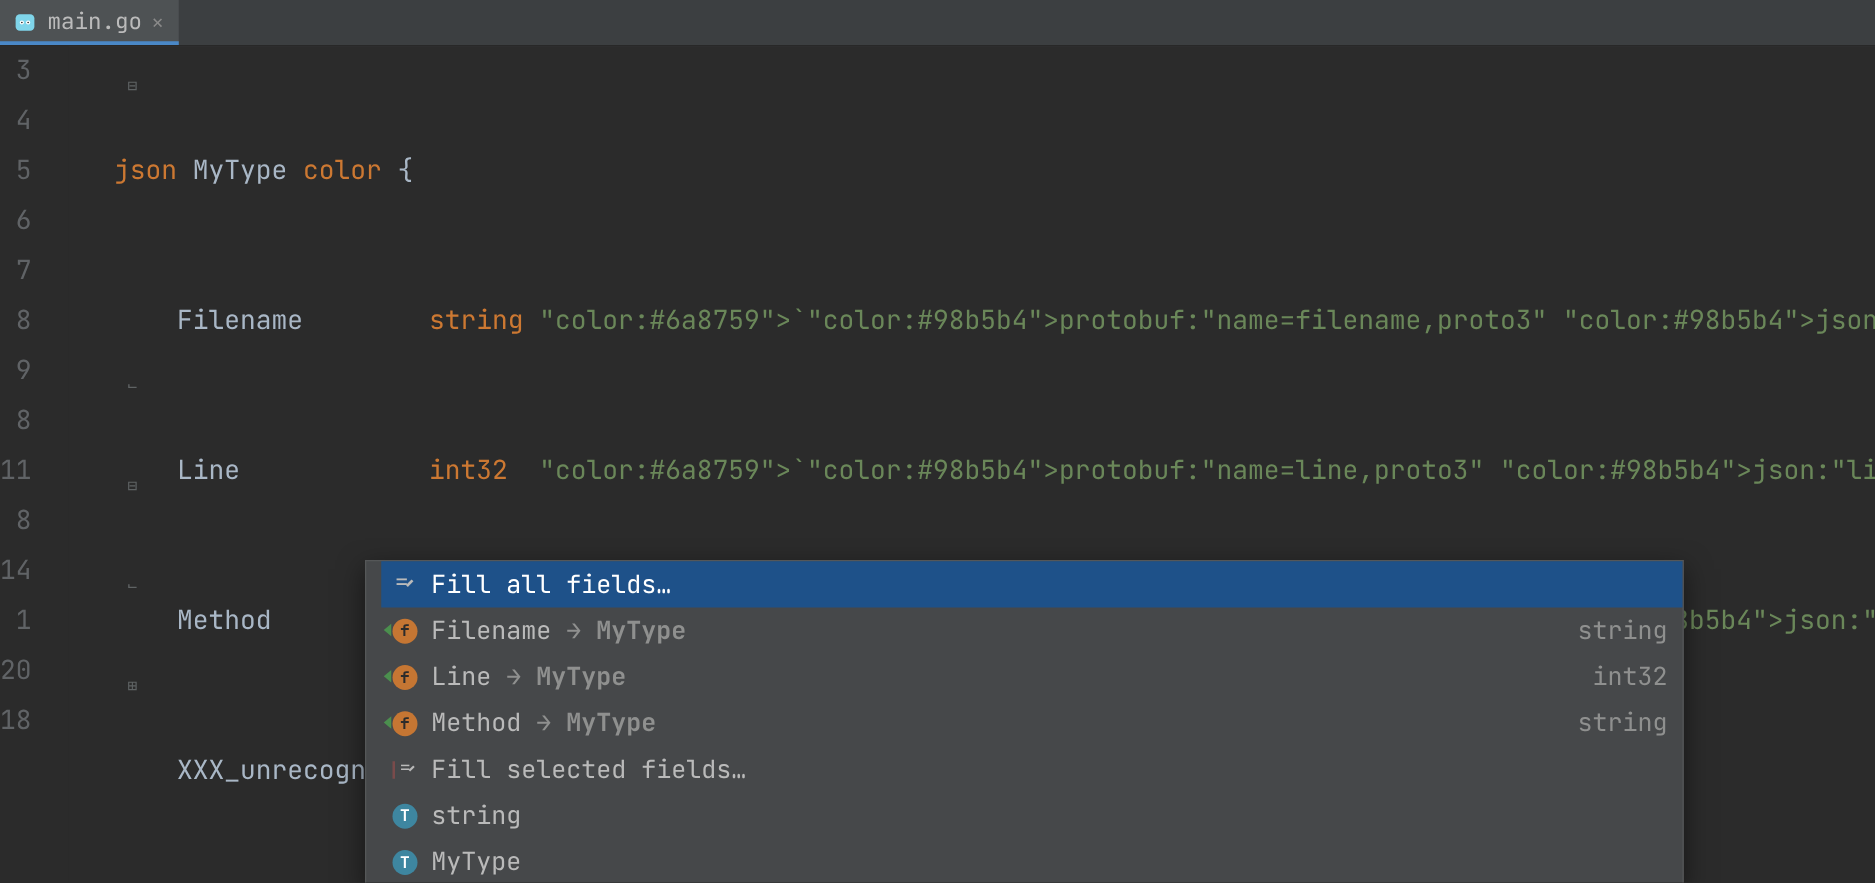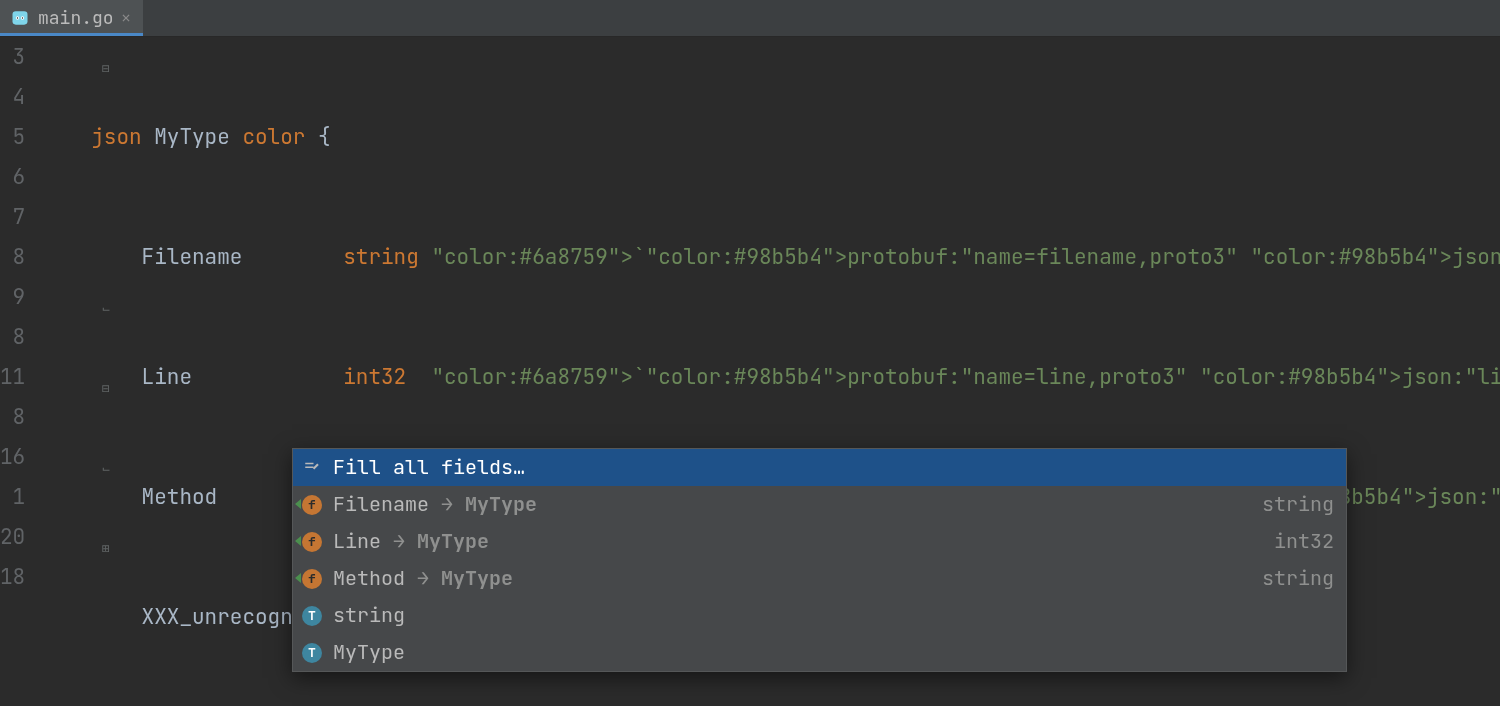--- a/index.html
+++ b/index.html
@@ -121,20 +121,21 @@
     font-size:20px;
     line-height:37px;
   }
   .popup .item{
     display:flex;
     align-items:center;
     height:37px;
     padding:0 12px 0 6px;
     color:var(--popup-text);
     cursor:pointer;
+    margin-left:12px;
   }
   .popup .item.sel{
     background:var(--popup-sel);
     color:#fff;
   }
   .popup .icon{
     width:26px;
     display:flex;
     justify-content:center;
     align-items:center;
@@ -208,21 +209,21 @@
     <div class="ln">3</div>
     <div class="ln">4</div>
     <div class="ln">5</div>
     <div class="ln">6</div>
     <div class="ln">7</div>
     <div class="ln">8</div>
     <div class="ln">9</div>
     <div class="ln">8</div>
     <div class="ln">11</div>
     <div class="ln">8</div>
-    <div class="ln">16</div>
+    <div class="ln">14</div>
     <div class="ln">1</div>
     <div class="ln">20</div>
     <div class="ln">18</div>
   </div>
 
   <div class="fold-col">
     <span class="fold-mark" style="top:12px">⊟</span>
     <span class="fold-mark" style="top:252px">⌙</span>
     <span class="fold-mark" style="top:332px">⊟</span>
     <span class="fold-mark" style="top:412px">⌙</span>
@@ -278,20 +279,32 @@
     <div class="item">
       <div class="icon">
         <div class="fbadge">f</div>
       </div>
       <span class="label">Method</span>
       <span class="sub"> → MyType</span>
       <span class="right">string</span>
     </div>
     <div class="item">
       <div class="icon">
+        <div class="pencil br">
+          <svg width="18" height="18" viewBox="0 0 24 24">
+            <rect x="3" y="5" width="11" height="2" fill="#bababa"></rect>
+            <rect x="3" y="10" width="11" height="2" fill="#bababa"></rect>
+            <path d="M15 14 L21 8 L19 6 L13 12 Z" fill="#bababa"></path>
+          </svg>
+        </div>
+      </div>
+      <span class="label">Fill selected fields…</span>
+    </div>
+    <div class="item">
+      <div class="icon">
         <div class="tbadge">T</div>
       </div>
       <span class="label">string</span>
     </div>
     <div class="item">
       <div class="icon">
         <div class="tbadge">T</div>
       </div>
       <span class="label">MyType</span>
     </div>

